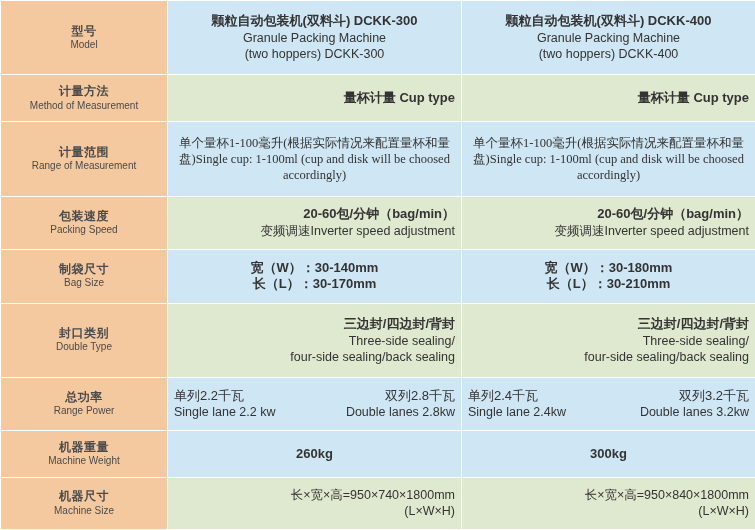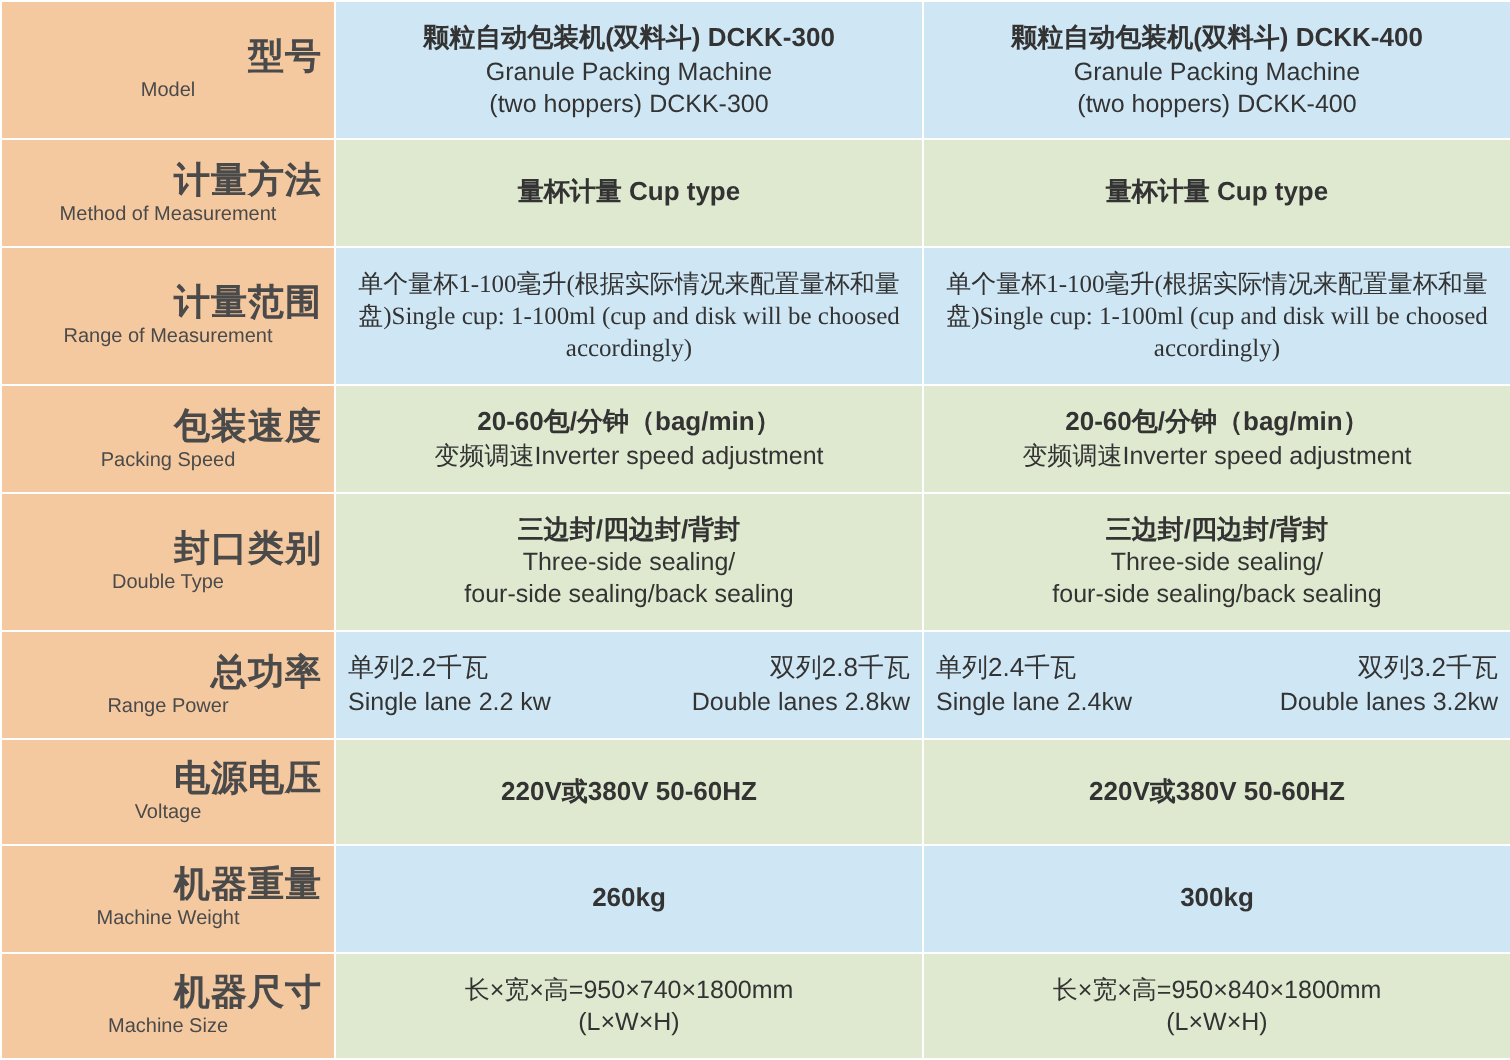--- a/index.html
+++ b/index.html
@@ -32,35 +32,34 @@
 
   
   td.label {
     background: #f5c9a0;
     color: #4a4a4a;
     font-size: 13px;
   }
   td.label .cn {
     display: block;
     font-weight: bold;
-    font-size: 18px;
+    font-size: 12px;
     letter-spacing: 0.5px;
-    text-align: right;
   }
   td.label .en {
     display: block;
     font-size: 10px;
   }
 
   
   td.val {
     font-size: 13px;
   }
   td.val.blue { background: #cfe7f5; }
-  td.val.green { background: #dfe9cf; }
+  td.val.green { background: #dfe9cf; text-align: right; }
 
   td.val .line {
     display: block;
     white-space: nowrap;
   }
   td.val .line.cn {
     font-size: 13px;
     font-weight: bold;
   }
   td.val .line.small {
@@ -143,20 +142,34 @@
       <td class="val green">
         <span class="line cn">20-60包/分钟（bag/min）</span>
         <span class="line small">变频调速Inverter speed adjustment</span>
       </td>
       <td class="val green">
         <span class="line cn">20-60包/分钟（bag/min）</span>
         <span class="line small">变频调速Inverter speed adjustment</span>
       </td>
     </tr>
 
+    <tr>
+      <td class="label">
+        <span class="cn">制袋尺寸</span>
+        <span class="en">Bag Size</span>
+      </td>
+      <td class="val blue">
+        <span class="line cn">宽（W）：30-140mm</span>
+        <span class="line cn">长（L）：30-170mm</span>
+      </td>
+      <td class="val blue">
+        <span class="line cn">宽（W）：30-180mm</span>
+        <span class="line cn">长（L）：30-210mm</span>
+      </td>
+    </tr>
 
     <tr>
       <td class="label">
         <span class="cn">封口类别</span>
         <span class="en">Double Type</span>
       </td>
       <td class="val green">
         <span class="line cn">三边封/四边封/背封</span>
         <span class="line small">Three-side sealing/</span>
         <span class="line small">four-side sealing/back sealing</span>
@@ -188,32 +201,20 @@
           <span>单列2.4千瓦</span>
           <span>双列3.2千瓦</span>
         </span>
         <span class="pair">
           <span class="line small">Single lane 2.4kw</span>
           <span class="line small">Double lanes 3.2kw</span>
         </span>
       </td>
     </tr>
 
-    <tr>
-      <td class="label">
-        <span class="cn">电源电压</span>
-        <span class="en">Voltage</span>
-      </td>
-      <td class="val green">
-        <span class="line cn">220V或380V   50-60HZ</span>
-      </td>
-      <td class="val green">
-        <span class="line cn">220V或380V   50-60HZ</span>
-      </td>
-    </tr>
 
     <tr>
       <td class="label">
         <span class="cn">机器重量</span>
         <span class="en">Machine Weight</span>
       </td>
       <td class="val blue">
         <span class="line cn">260kg</span>
       </td>
       <td class="val blue">

